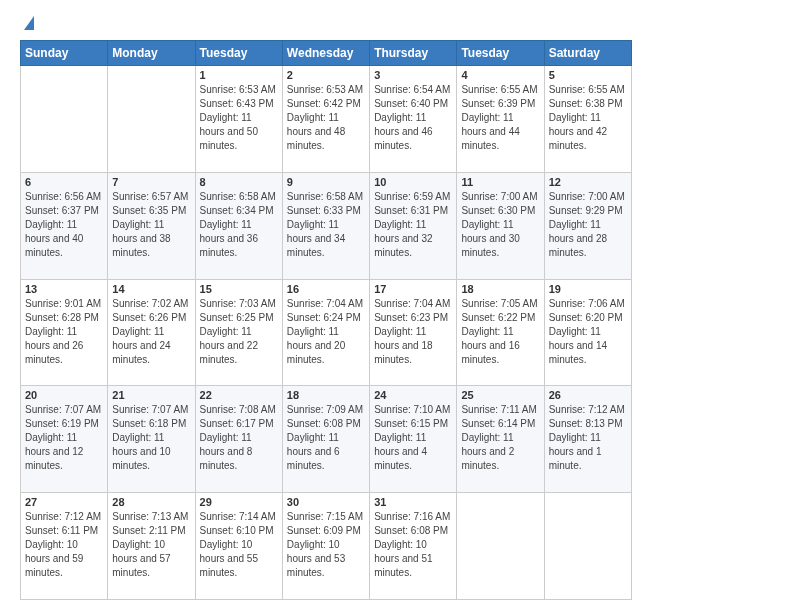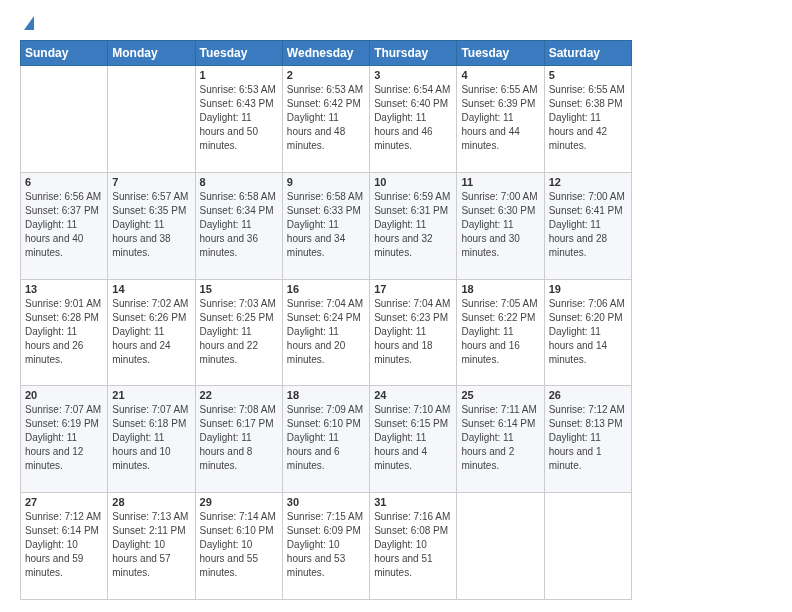--- a/index.html
+++ b/index.html
@@ -203,21 +203,21 @@
           </td>
           <td>
             <span class="day-num">11</span>
             <div class="day-info">Sunrise: 7:00 AM
 Sunset: 6:30 PM
 Daylight: 11 hours and 30 minutes.</div>
           </td>
           <td>
             <span class="day-num">12</span>
             <div class="day-info">Sunrise: 7:00 AM
-Sunset: 6:41 PM
+Sunset: 9:29 PM
 Daylight: 11 hours and 28 minutes.</div>
           </td>
         </tr>
         <tr>
           <td>
             <span class="day-num">13</span>
             <div class="day-info">Sunrise: 9:01 AM
 Sunset: 6:28 PM
 Daylight: 11 hours and 26 minutes.</div>
           </td>
@@ -273,21 +273,21 @@
           </td>
           <td>
             <span class="day-num">22</span>
             <div class="day-info">Sunrise: 7:08 AM
 Sunset: 6:17 PM
 Daylight: 11 hours and 8 minutes.</div>
           </td>
           <td>
             <span class="day-num">18</span>
             <div class="day-info">Sunrise: 7:09 AM
-Sunset: 6:10 PM
+Sunset: 6:08 PM
 Daylight: 11 hours and 6 minutes.</div>
           </td>
           <td>
             <span class="day-num">24</span>
             <div class="day-info">Sunrise: 7:10 AM
 Sunset: 6:15 PM
 Daylight: 11 hours and 4 minutes.</div>
           </td>
           <td>
             <span class="day-num">25</span>
@@ -299,21 +299,21 @@
             <span class="day-num">26</span>
             <div class="day-info">Sunrise: 7:12 AM
 Sunset: 8:13 PM
 Daylight: 11 hours and 1 minute.</div>
           </td>
         </tr>
         <tr>
           <td>
             <span class="day-num">27</span>
             <div class="day-info">Sunrise: 7:12 AM
-Sunset: 6:14 PM
+Sunset: 6:11 PM
 Daylight: 10 hours and 59 minutes.</div>
           </td>
           <td>
             <span class="day-num">28</span>
             <div class="day-info">Sunrise: 7:13 AM
 Sunset: 2:11 PM
 Daylight: 10 hours and 57 minutes.</div>
           </td>
           <td>
             <span class="day-num">29</span>

